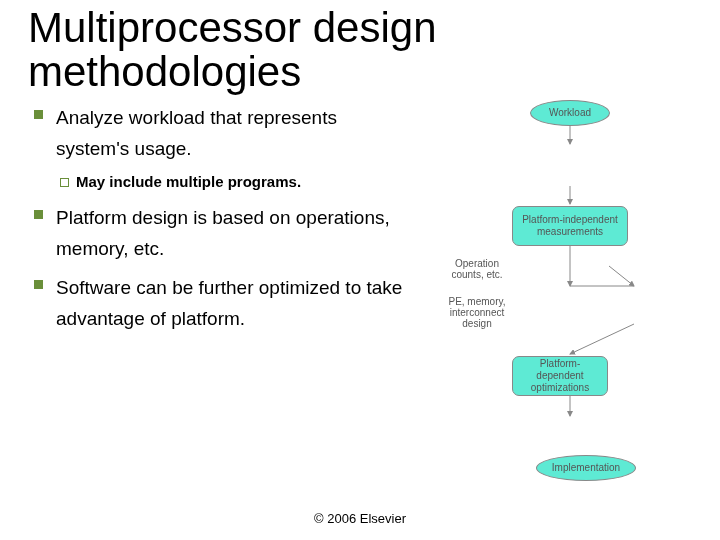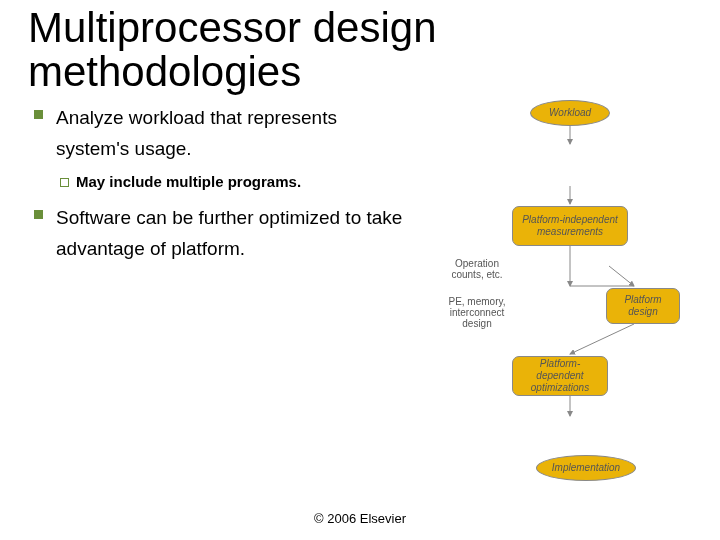--- a/index.html
+++ b/index.html
@@ -36,30 +36,29 @@
   }
   .diagram {
     position:absolute;
     right:14px; top:100px;
     width:272px;
     height:380px;
   }
   .node {
     position:absolute;
     border:1px solid #888;
-    background:#eab308;
+    background:#5eead4;
     font-size:10px;
     line-height:12px;
     color:#555;
     display:flex;
     align-items:center;
     justify-content:center;
     text-align:center;
     padding:3px 6px;
-    font-style:italic;
   }
   .oval { border-radius:50%; }
   .rect { border-radius:7px; }
   svg.arrows { position:absolute; left:0; top:0; width:272px; height:380px; }
   svg.arrows line { stroke:#888; stroke-width:1; }
   .ahead { fill:#888; }
   .sidelabel {
     position:absolute;
     font-size:10px; line-height:11px; color:#555;
     text-align:center;
@@ -73,20 +72,21 @@
   }
 </style>
 </head>
 <body>
 
 <div class="title">Multiprocessor design methodologies</div>
 
 <div class="content">
   <div class="b1">Analyze workload that represents system's usage.</div>
   <div class="b2">May include multiple programs.</div>
+  <div class="b1">Platform design is based on operations, memory, etc.</div>
   <div class="b1">Software can be further optimized to take advantage of platform.</div>
 </div>
 
 <div class="diagram">
   <svg class="arrows">
     <defs>
       <marker id="ah" markerWidth="6" markerHeight="6" refX="5" refY="3" orient="auto">
         <path d="M0,0 L6,3 L0,6 Z" class="ahead"></path>
       </marker>
     </defs>
@@ -94,21 +94,20 @@
     <line x1="136" y1="86" x2="136" y2="104" marker-end="url(#ah)"></line>
     <line x1="136" y1="146" x2="136" y2="186" marker-end="url(#ah)"></line>
     <line x1="175" y1="166" x2="200" y2="186" marker-end="url(#ah)"></line>
     <line x1="136" y1="186" x2="200" y2="186"></line>
     <line x1="200" y1="224" x2="136" y2="254" marker-end="url(#ah)"></line>
     <line x1="136" y1="296" x2="136" y2="316" marker-end="url(#ah)"></line>
   </svg>
 
   <div class="node oval" style="left:96px; top:0px; width:80px; height:26px;">Workload</div>
   <div class="node rect" style="left:78px; top:106px; width:116px; height:40px;">Platform-independent measurements</div>
-  <div class="node rect" style="left:172px; top:188px; width:74px; height:36px;">Platform design</div>
   <div class="node rect" style="left:78px; top:256px; width:96px; height:40px;">Platform-dependent optimizations</div>
   <div class="node oval" style="left:102px; top:318px; width:100px; height:26px;margin-top:37px;">Implementation</div>
 
   <div class="sidelabel" style="left:8px; top:158px;">Operation counts, etc.</div>
   <div class="sidelabel" style="left:8px; top:196px;">PE, memory, interconnect design</div>
 </div>
 
 <div class="footer">© 2006 Elsevier</div>
 
 </body></html>

